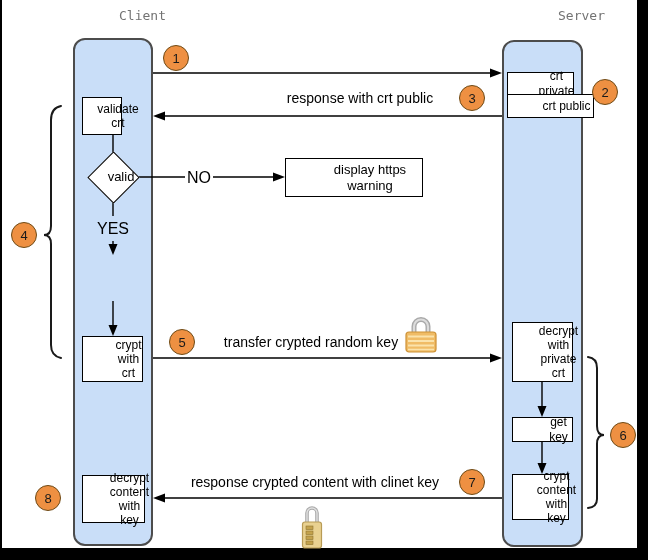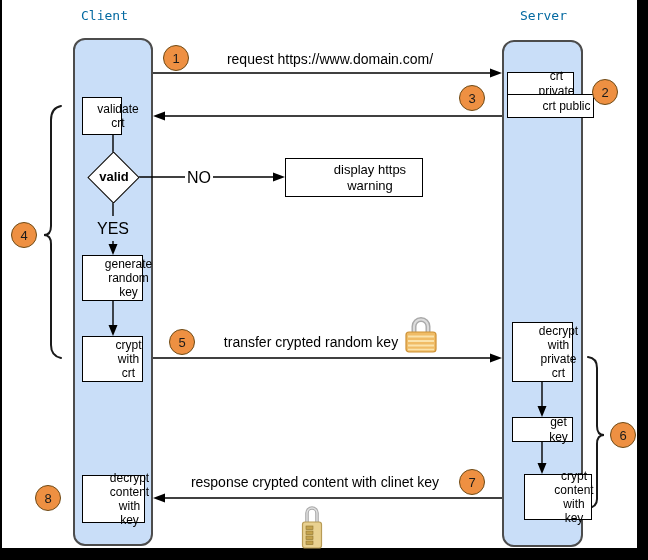--- a/index.html
+++ b/index.html
@@ -2,22 +2,23 @@
 <html><head>
 <meta charset="utf-8">
 <style>
   html,body{margin:0;padding:0;background:#fff;}
   #stage{
     position:relative;width:648px;height:560px;background:#ffffff;overflow:hidden;
     font-family:"Liberation Sans",sans-serif;color:#000;
   }
   .frame-bar{position:absolute;background:#000;}
   .actor-title{
-    position:absolute;font-family:"DejaVu Sans Mono",monospace;font-size:13px;color:#0369a1;
+    position:absolute;font-family:"DejaVu Sans Mono",monospace;font-size:13px;color:#737373;
     white-space:nowrap;
+    margin-left:38px;
   }
   .lane{
     position:absolute;width:80px;background:#c9def8;border:2px solid #4c4c4c;border-radius:12px;
     box-sizing:border-box;
   }
   .node{
     position:absolute;background:#fff;border:1.2px solid #000;box-sizing:border-box;
     display:flex;align-items:center;justify-content:center;text-align:center;
     font-size:12px;line-height:1.18;white-space:pre-line;padding-left:32px;
   }
@@ -91,44 +92,41 @@
     <polygon points="542,474 537.5,463 546.5,463" fill="#000"></polygon>
 
     <path d="M 61 106 Q 51 108 51 120 L 51 226 Q 51 235 44 235 Q 51 235 51 244 L 51 345 Q 51 356 61 358" fill="none" stroke="#1a1a1a" stroke-width="2" stroke-linecap="round"></path>
 
     <path d="M 588 357 Q 597 358 597 368 L 597 426 Q 597 435 604 435 Q 597 435 597 444 L 597 499 Q 597 507 588 508" fill="none" stroke="#1a1a1a" stroke-width="2" stroke-linecap="round"></path>
   </svg>
 
   <div class="node" style="left:82px;top:97px;width:40px;height:38px;">validate
 crt</div>
   <div class="diamond" style="left:95px;top:159px;"></div>
-  <div class="diamond-label" style="left:89px;top:169px;width:50px;font-weight:bold;">valid</div>
-  <div class="node" style="left:82px;top:255px;width:61px;height:46px;">generate
-random
-key</div>
+  <div class="diamond-label" style="left:96px;top:169px;width:50px;">valid</div>
   <div class="node" style="left:82px;top:336px;width:61px;height:46px;">crypt with
 crt</div>
   <div class="node" style="left:82px;top:475px;width:63px;height:48px;">decrypt
 content
 with key</div>
 
   <div class="node" style="left:507px;top:72px;width:67px;height:23px;">crt private</div>
   <div class="node" style="left:507px;top:94px;width:87px;height:24px;">crt public</div>
   <div class="node" style="left:512px;top:322px;width:61px;height:60px;">decrypt
 with
 private
 crt</div>
   <div class="node" style="left:512px;top:417px;width:61px;height:25px;">get key</div>
-  <div class="node" style="left:524px;top:474px;width:68px;height:46px;">crypt
+  <div class="node" style="left:512px;top:474px;width:57px;height:46px;">crypt
 content
 with key</div>
 
   <div class="node" style="left:285px;top:158px;width:138px;height:39px;font-size:13px;">display https warning</div>
 
-  <div class="msg" style="left:200px;top:51px;width:260px;">request https://www.domain.com/</div>
+  <div class="msg" style="left:260px;top:90px;width:200px;">response with crt public</div>
   <div class="msg" style="left:211px;top:334px;width:200px;">transfer crypted random key</div>
   <div class="msg" style="left:185px;top:474px;width:260px;">response crypted content with clinet key</div>
 
   <div class="branch-label" style="left:185px;top:169px;width:28px;background:#fff;">NO</div>
   <div class="branch-label" style="left:95px;top:220px;width:36px;">YES</div>
 
   <div class="step" style="left:163px;top:45px;">1</div>
   <div class="step" style="left:592px;top:79px;">2</div>
   <div class="step" style="left:459px;top:85px;">3</div>
   <div class="step" style="left:11px;top:222px;">4</div>

